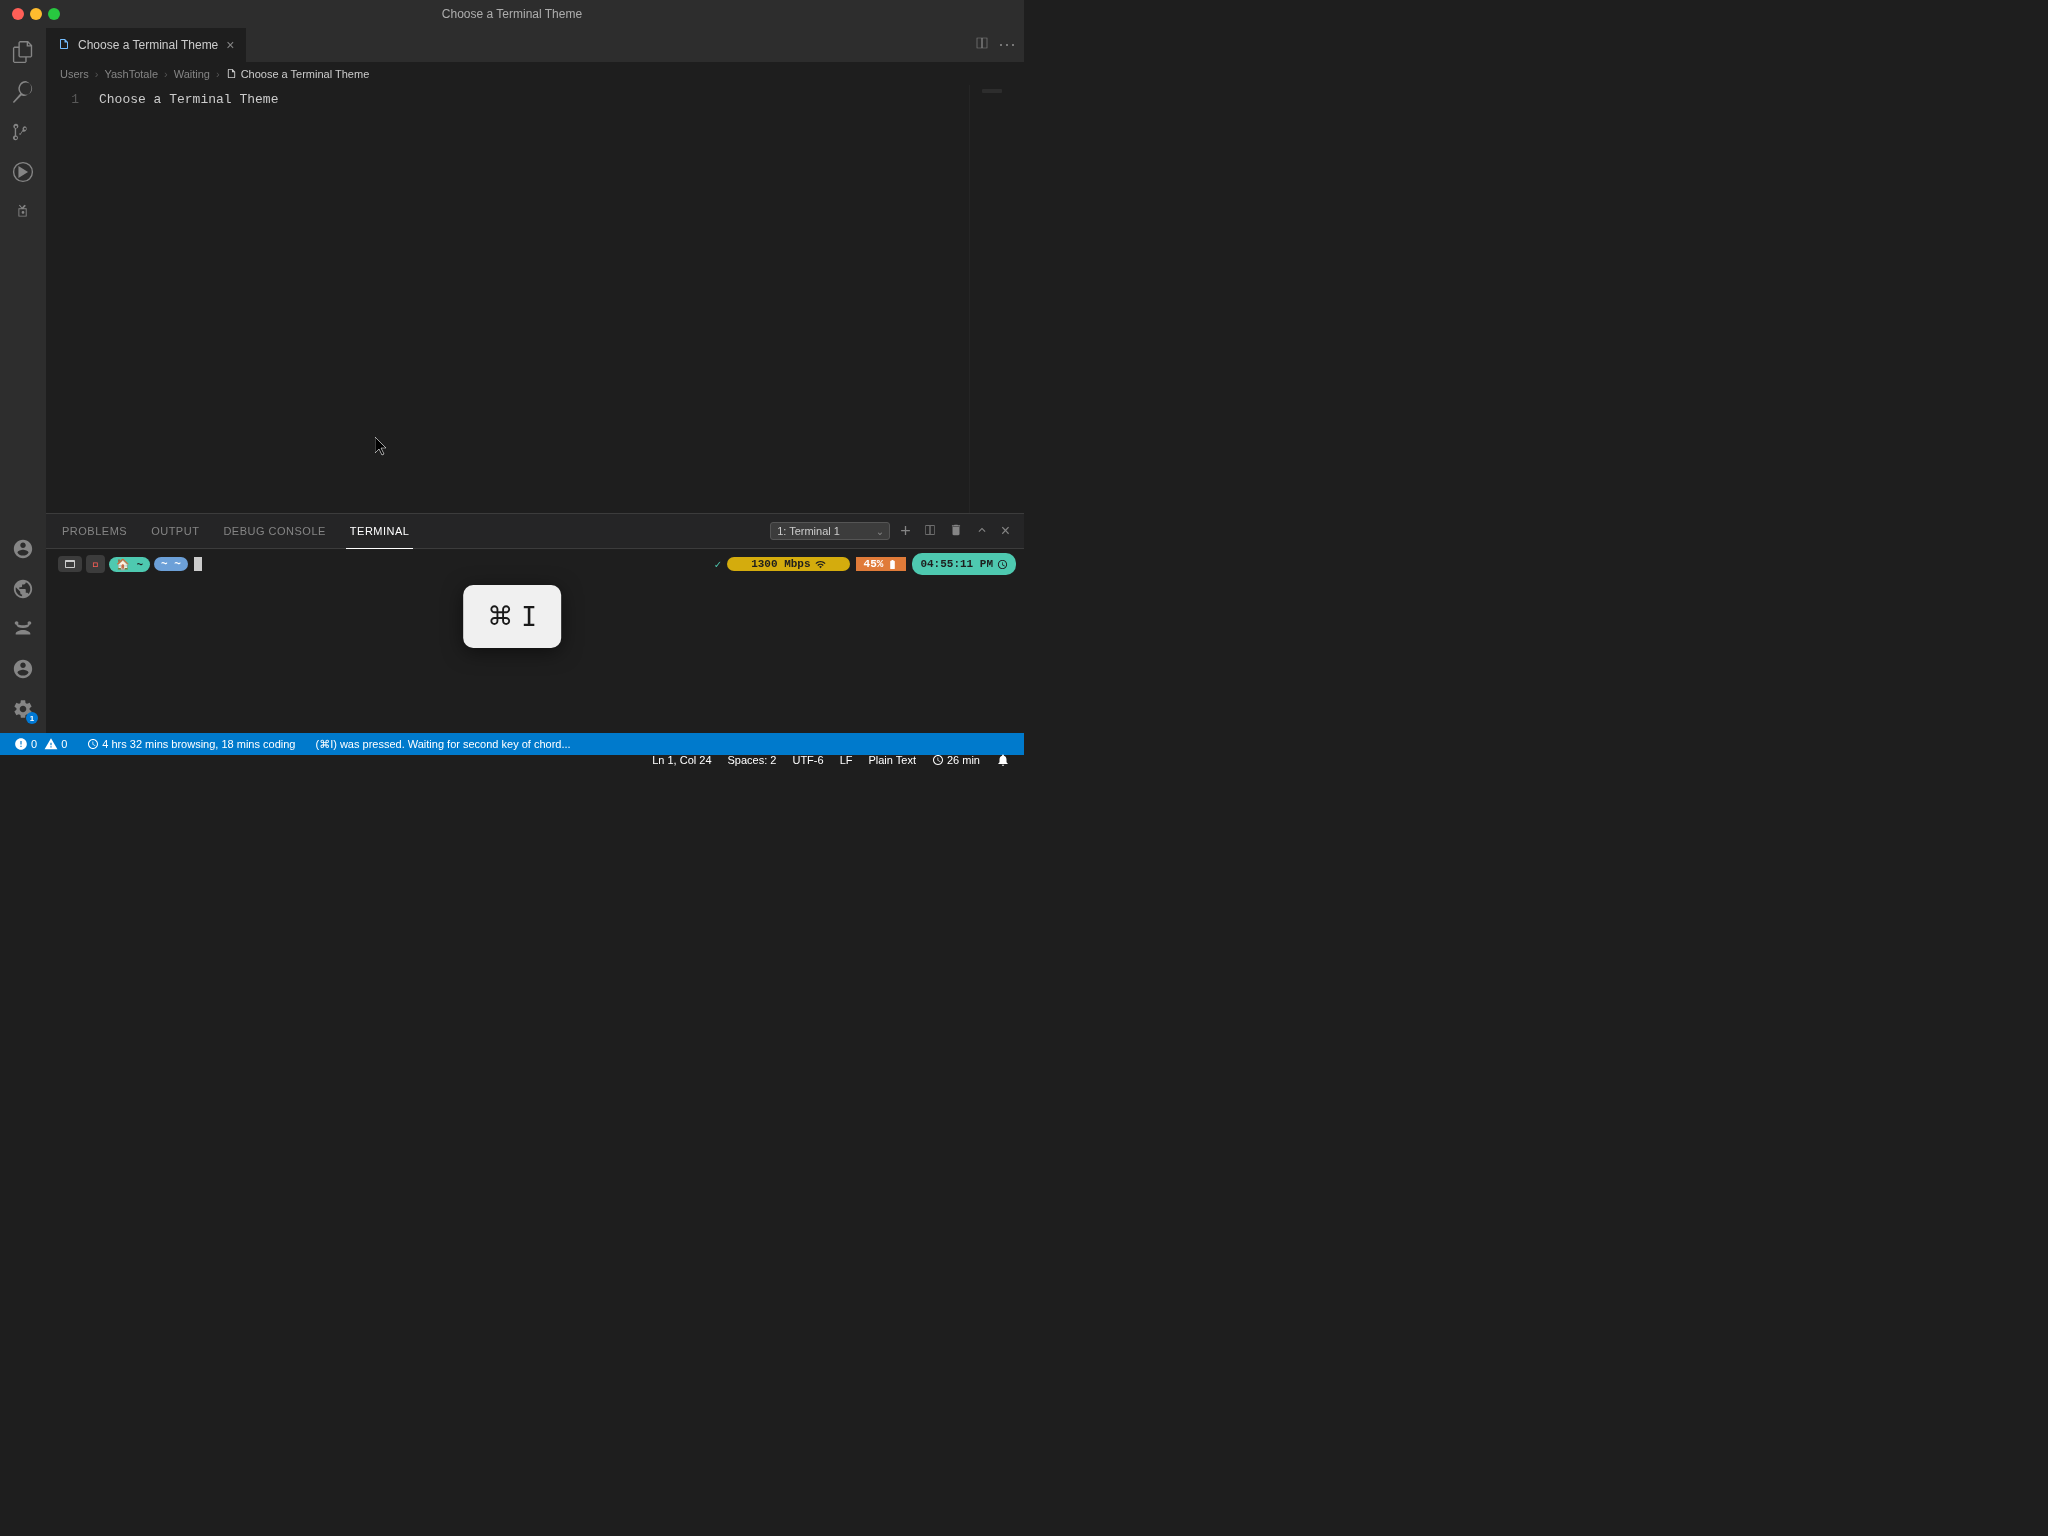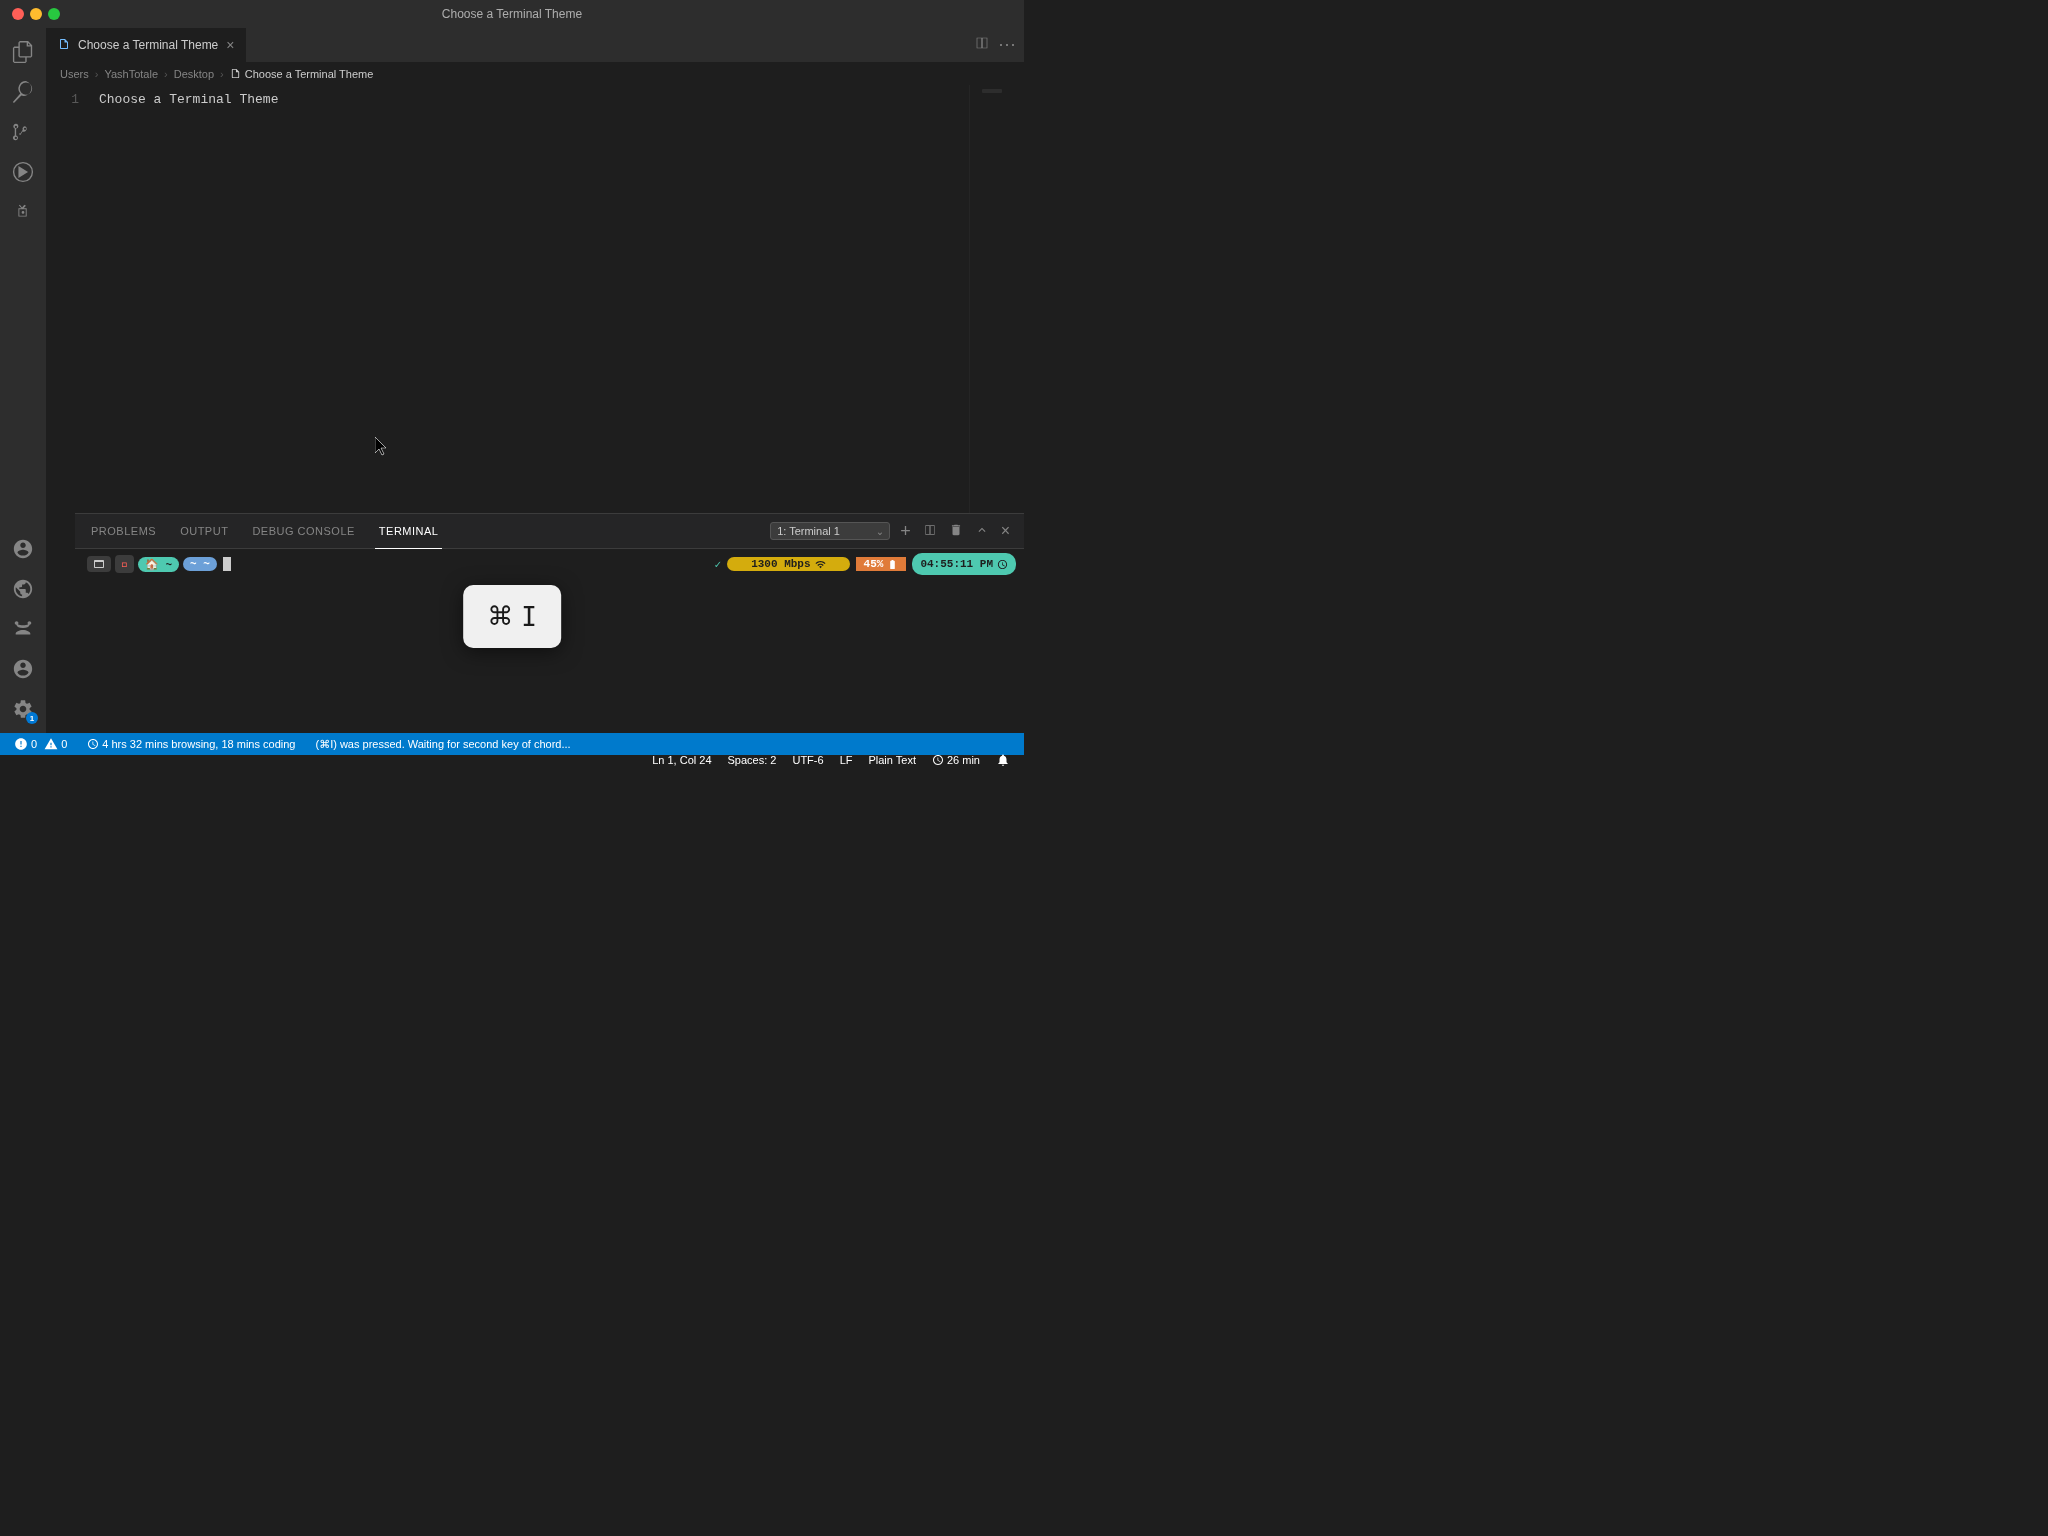--- a/index.html
+++ b/index.html
@@ -212,21 +212,20 @@
       border-left: 1px solid #252525;
     }
 
     
     .panel {
       height: 220px;
       background: #1e1e1e;
       border-top: 1px solid #3c3c3c;
       display: flex;
       flex-direction: column;
-      margin-left: 29px;
     }
 
     .panel-tabs {
       height: 35px;
       display: flex;
       align-items: center;
       padding: 0 12px;
       gap: 16px;
       border-bottom: 1px solid #3c3c3c;
       background: #252526;
@@ -508,21 +507,21 @@
           </span>
           <span style="cursor:pointer;color:#858585;font-size:18px;">···</span>
         </div>
       </div>
 
       <div class="breadcrumb">
         <span class="breadcrumb-item">Users</span>
         <span class="breadcrumb-sep">›</span>
         <span class="breadcrumb-item">YashTotale</span>
         <span class="breadcrumb-sep">›</span>
-        <span class="breadcrumb-item">Desktop</span>
+        <span class="breadcrumb-item">Waiting</span>
         <span class="breadcrumb-sep">›</span>
         <span class="breadcrumb-last">
           <svg width="11" height="11" viewBox="0 0 24 24" fill="#75beff">
               <path d="M14 2H6c-1.1 0-2 .9-2 2v16c0 1.1.9 2 2 2h12c1.1 0 2-.9 2-2V8l-6-6zm4 18H6V4h7v5h5v11z"></path>
             </svg>
           <span>Choose a Terminal Theme</span>
         </span>
       </div>
 
       <div class="editor-content">

